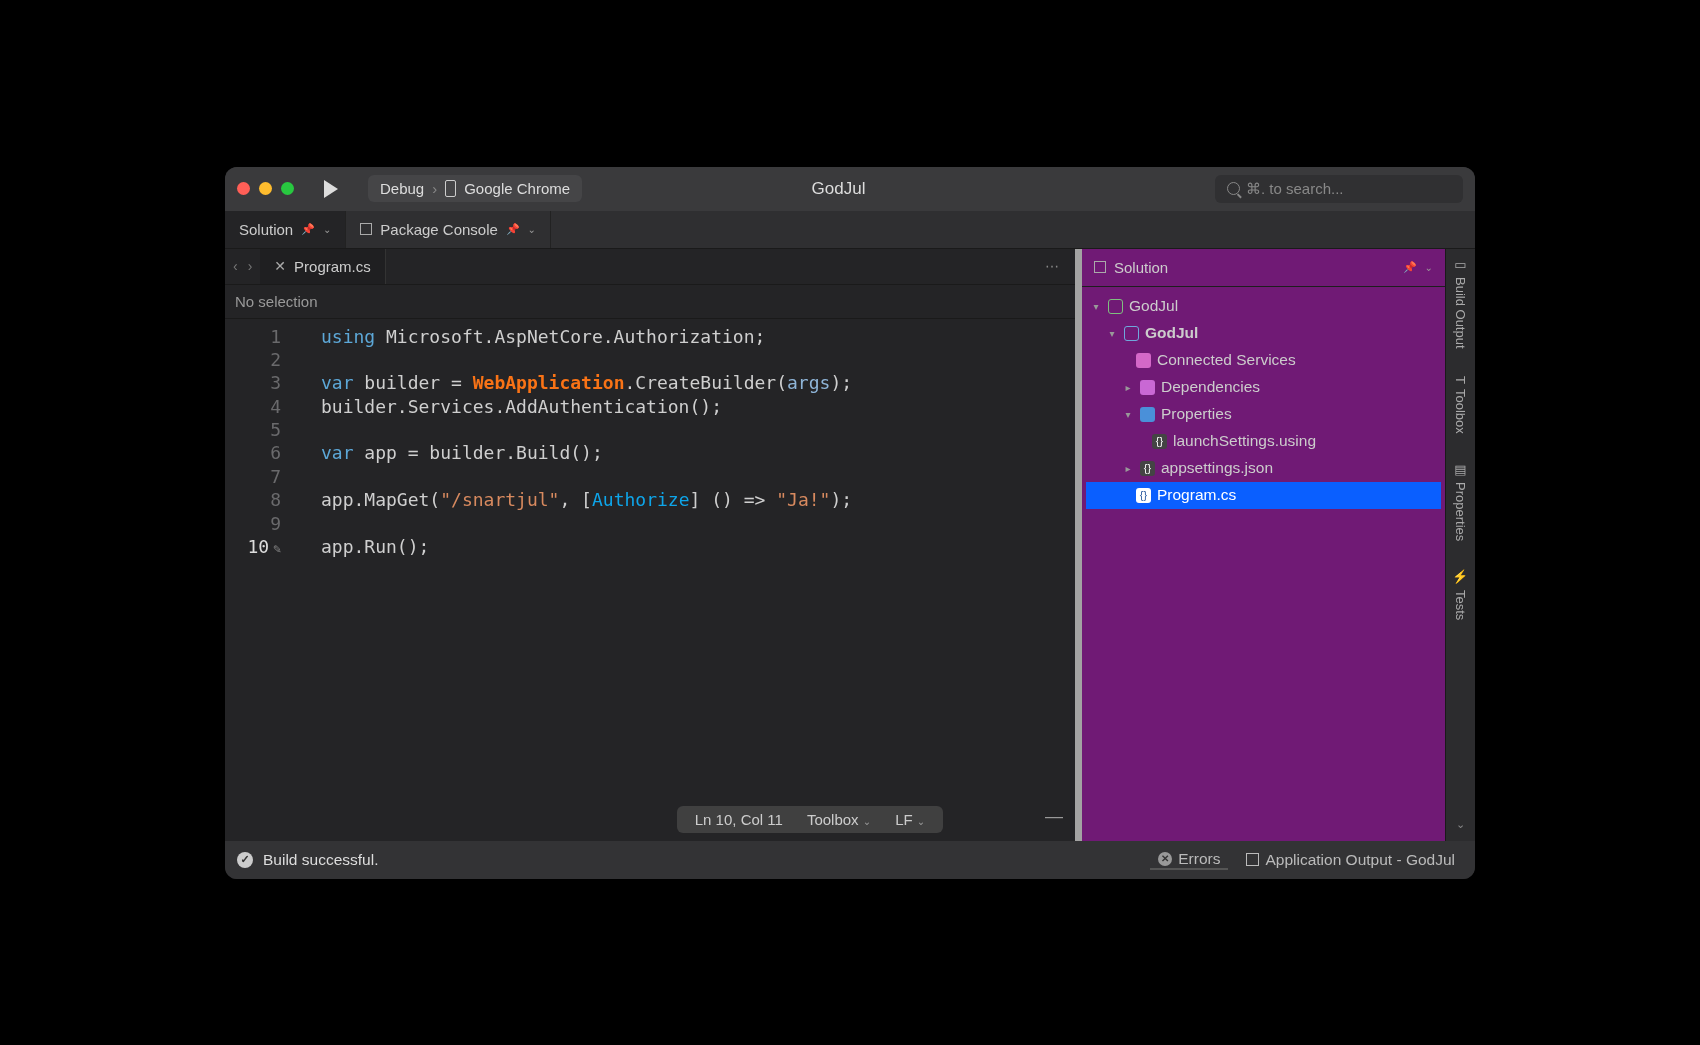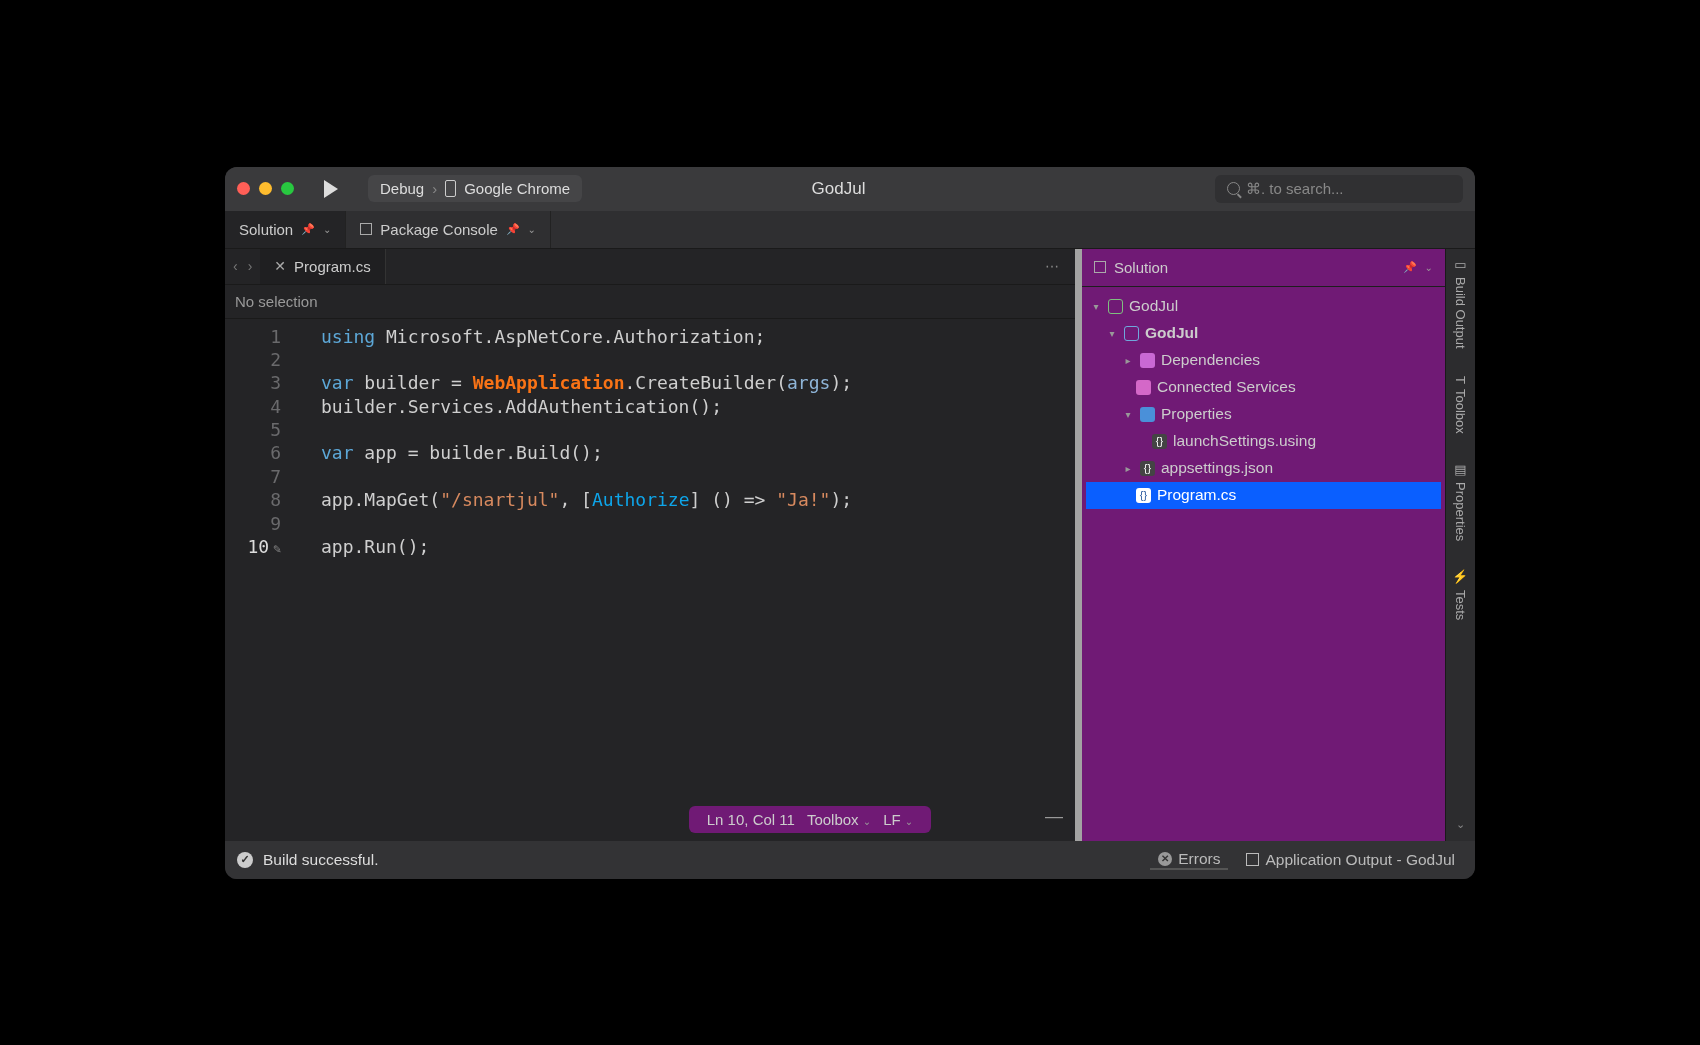--- a/index.html
+++ b/index.html
@@ -192,25 +192,25 @@
     .param { color: #8fb5d8; }
     .attr { color: #0ea5e9;}
     
     .status-pill-row {
       display:flex;
       justify-content: center;
       padding: 6px 0 8px;
       position:relative;
     }
     .status-pill {
-      background: #701a75;
+      background: #404040;
       border-radius: 6px;
       display: flex;
       align-items: center;
-      gap: 12px;
+      gap: 24px;
       padding: 5px 18px;
       font-size: 15px;
       color: #ccc;
       margin-left: 320px;
     }
     .minus-right { position:absolute; right:12px; color:#999; font-size:18px;}
     
     .solution-pane {
       width: 370px;
       background: #701a75;
@@ -390,28 +390,28 @@
         <div class="tree-row" style="padding-left:4px">
           <span class="twisty open"></span>
           <span class="ticon ic-sol"></span>
           <span>GodJul</span>
         </div>
         <div class="tree-row" style="padding-left:20px">
           <span class="twisty open"></span>
           <span class="ticon ic-proj"></span>
           <span style="font-weight:600">GodJul</span>
         </div>
+        <div class="tree-row" style="padding-left:50px">
+          <span class="ticon ic-services"></span>
+          <span>Connected Services</span>
+        </div>
         <div class="tree-row" style="padding-left:36px">
           <span class="twisty closed"></span>
           <span class="ticon ic-deps"></span>
           <span>Dependencies</span>
-        </div>
-        <div class="tree-row" style="padding-left:50px">
-          <span class="ticon ic-services"></span>
-          <span>Connected Services</span>
         </div>
         <div class="tree-row" style="padding-left:36px">
           <span class="twisty open"></span>
           <span class="ticon ic-folder"></span>
           <span>Properties</span>
         </div>
         <div class="tree-row" style="padding-left:66px">
           <span class="ticon ic-json">{}</span>
           <span>launchSettings.using</span>
         </div>

